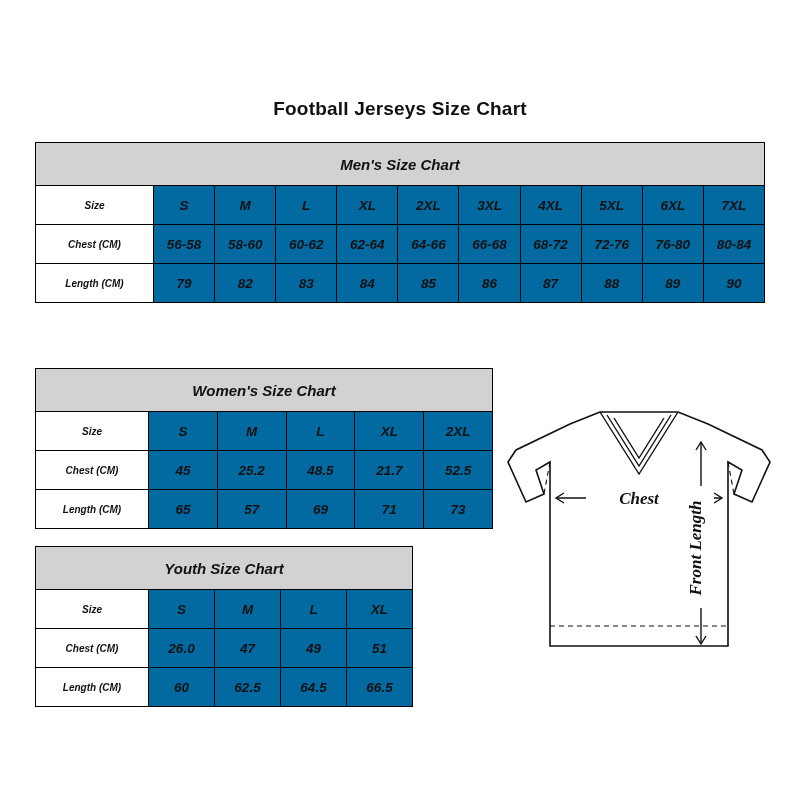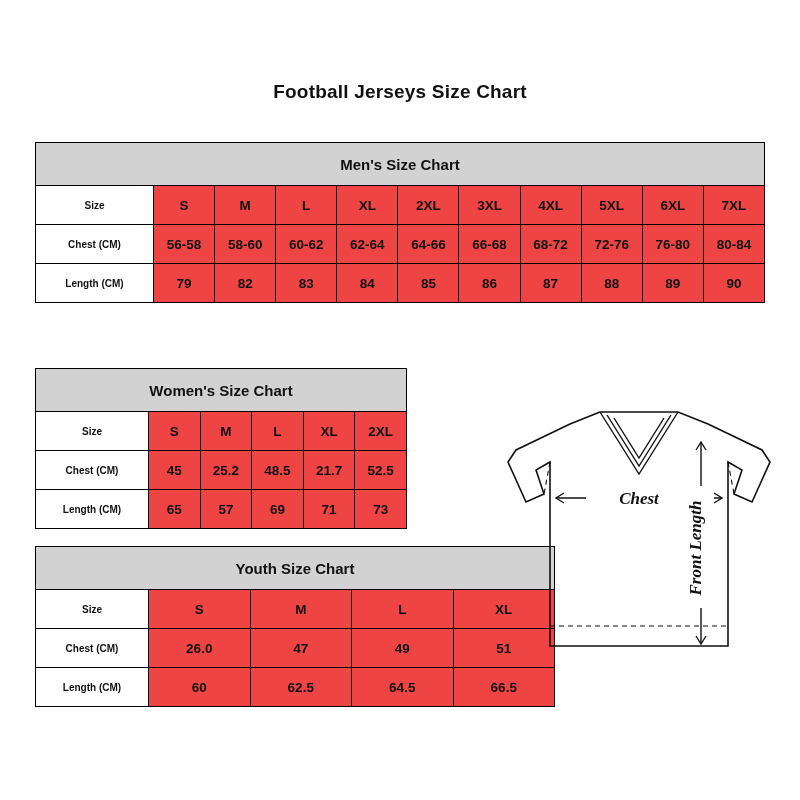--- a/index.html
+++ b/index.html
@@ -17,34 +17,35 @@
   }
 
   .page {
     position: relative;
     width: 800px;
     height: 800px;
   }
 
   .chart-title {
     position: absolute;
-    top: 81px;
+    top: 98px;
     left: 0;
     width: 800px;
     text-align: center;
     font-size: 19px;
     font-weight: bold;
     letter-spacing: 0.2px;
     color: #111;
   }
 
   table.size-table {
     border-collapse: collapse;
     table-layout: fixed;
-    background: #ef4444;
+    background: #0369a1;
+    font-style: italic;
   }
   table.size-table td,
   table.size-table th {
     border: 1px solid #000;
     text-align: center;
     vertical-align: middle;
     font-size: 13.5px;
     font-weight: bold;
     color: #111;
     padding: 0;
@@ -71,31 +72,31 @@
   #mens-table-wrap table { width: 730px; }
   #mens-table-wrap col.label-col { width: 118px; }
 
   
   #womens-table-wrap {
     position: absolute;
     left: 35px;
     top: 368px;
     width: 458px;
   }
-  #womens-table-wrap table { width: 372px; padding-left: 26px; }
+  #womens-table-wrap table { width: 458px; padding-left: 26px; }
   #womens-table-wrap col.label-col { width: 113px; }
 
   
   #youth-table-wrap {
     position: absolute;
     left: 35px;
     top: 546px;
     width: 458px;
   }
-  #youth-table-wrap table { width: 520px; }
+  #youth-table-wrap table { width: 378px; }
   #youth-table-wrap col.label-col { width: 113px; }
 
   
   #shirt-diagram {
     position: absolute;
     left: 500px;
     top: 398px;
     width: 290px;
     height: 300px;
   }

